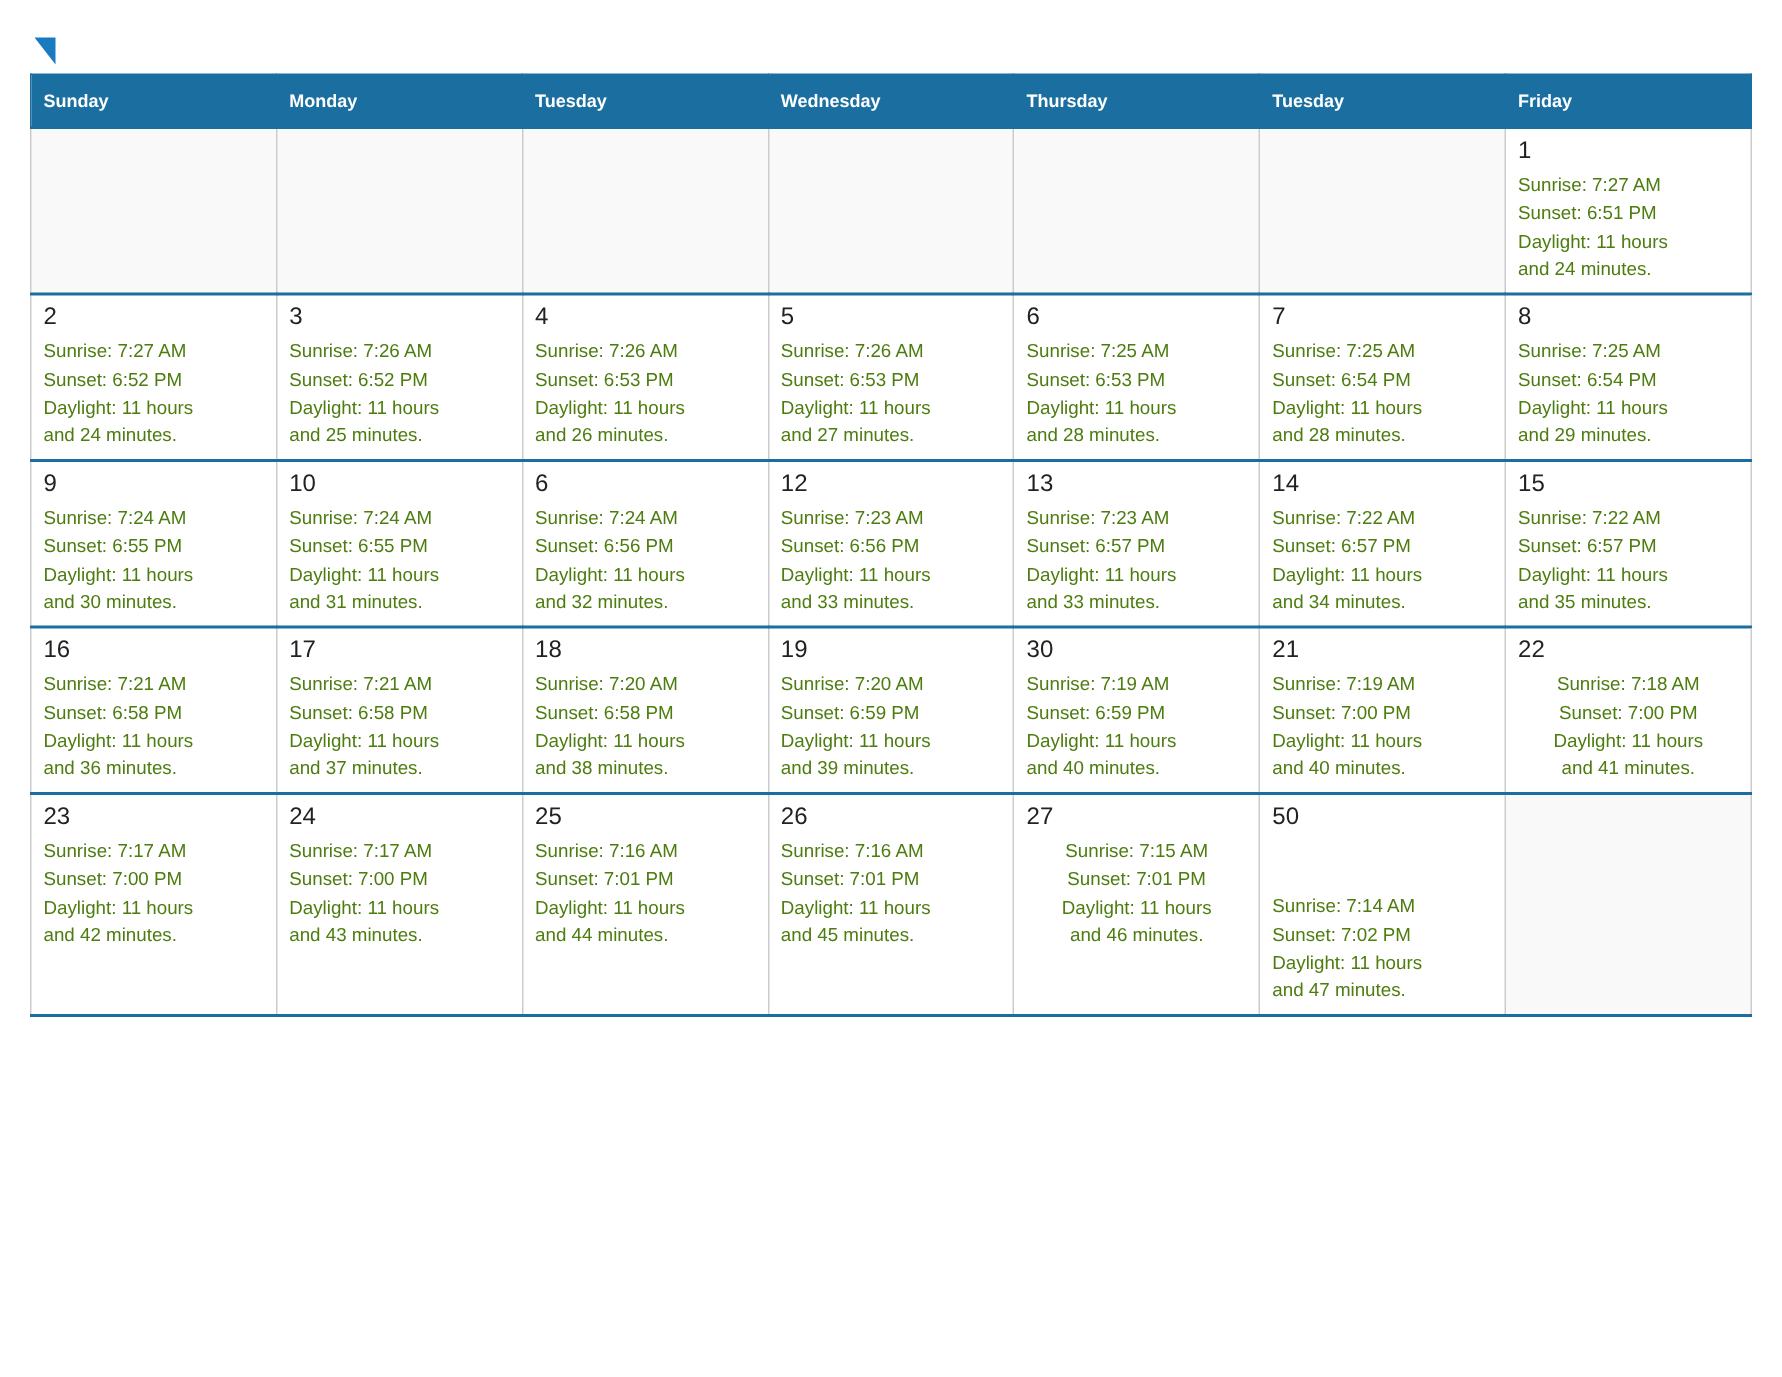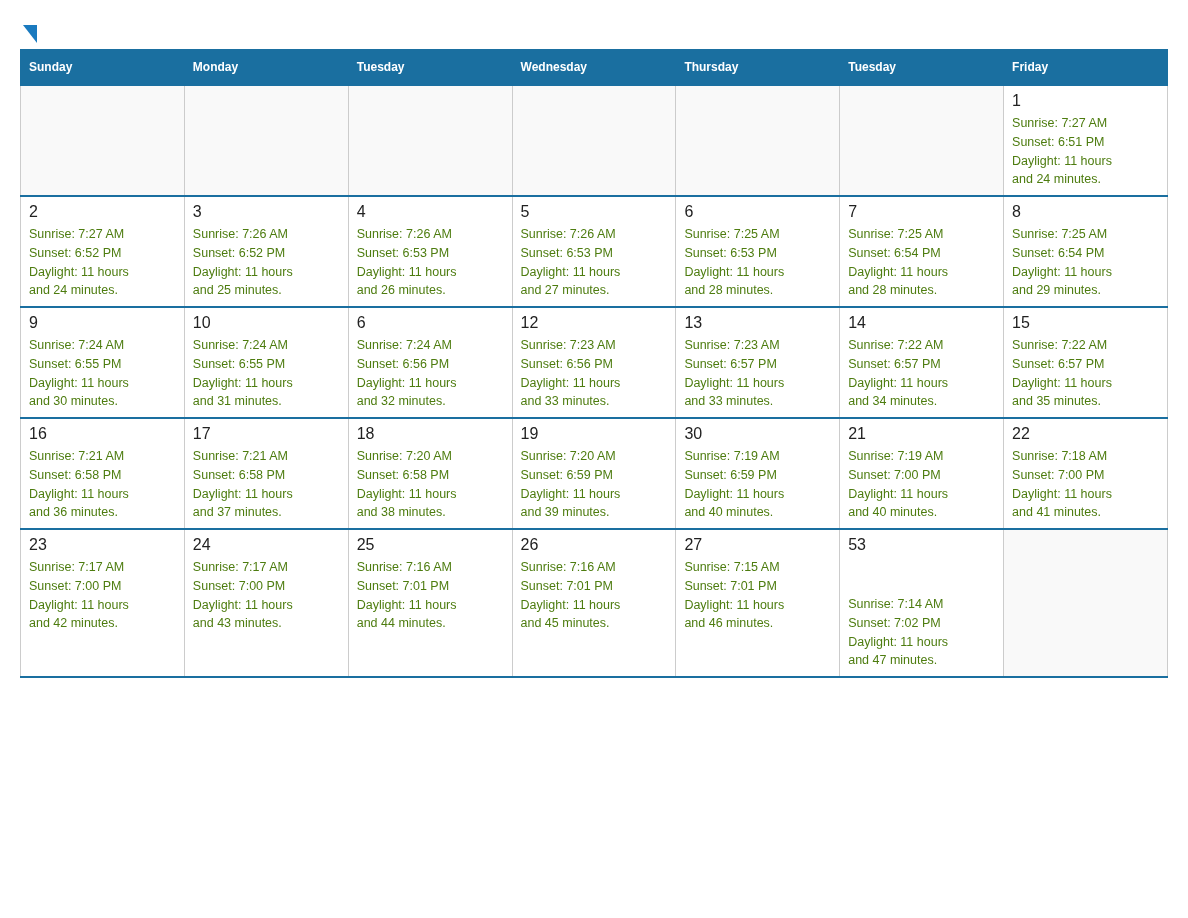--- a/index.html
+++ b/index.html
@@ -287,21 +287,21 @@
         </td>
         <td>
           <span class="day-number">21</span>
           <div class="day-info" style="white-space: pre-line;">Sunrise: 7:19 AM
 Sunset: 7:00 PM
 Daylight: 11 hours
 and 40 minutes.</div>
         </td>
         <td>
           <span class="day-number">22</span>
-          <div class="day-info" style="white-space: pre-line;">Sunrise: 7:18 AM
+          <div class="day-info" style="white-space: pre-line; text-align: center;">Sunrise: 7:18 AM
 Sunset: 7:00 PM
 Daylight: 11 hours
 and 41 minutes.</div>
         </td>
       </tr>
       <tr>
         <td>
           <span class="day-number">23</span>
           <div class="day-info" style="white-space: pre-line;">Sunrise: 7:17 AM
 Sunset: 7:00 PM
@@ -324,27 +324,27 @@
         </td>
         <td>
           <span class="day-number">26</span>
           <div class="day-info" style="white-space: pre-line;">Sunrise: 7:16 AM
 Sunset: 7:01 PM
 Daylight: 11 hours
 and 45 minutes.</div>
         </td>
         <td>
           <span class="day-number">27</span>
-          <div class="day-info" style="white-space: pre-line;">Sunrise: 7:15 AM
+          <div class="day-info" style="white-space: pre-line; text-align: center;">Sunrise: 7:15 AM
 Sunset: 7:01 PM
 Daylight: 11 hours
 and 46 minutes.</div>
         </td>
         <td>
-          <span class="day-number">53</span>
+          <span class="day-number">50</span>
           <div class="day-info" style="white-space: pre-line; margin-top: 41px;">Sunrise: 7:14 AM
 Sunset: 7:02 PM
 Daylight: 11 hours
 and 47 minutes.</div>
         </td>
         <td class="empty-cell"></td>
       </tr>
     </tbody>
 </table>
 

